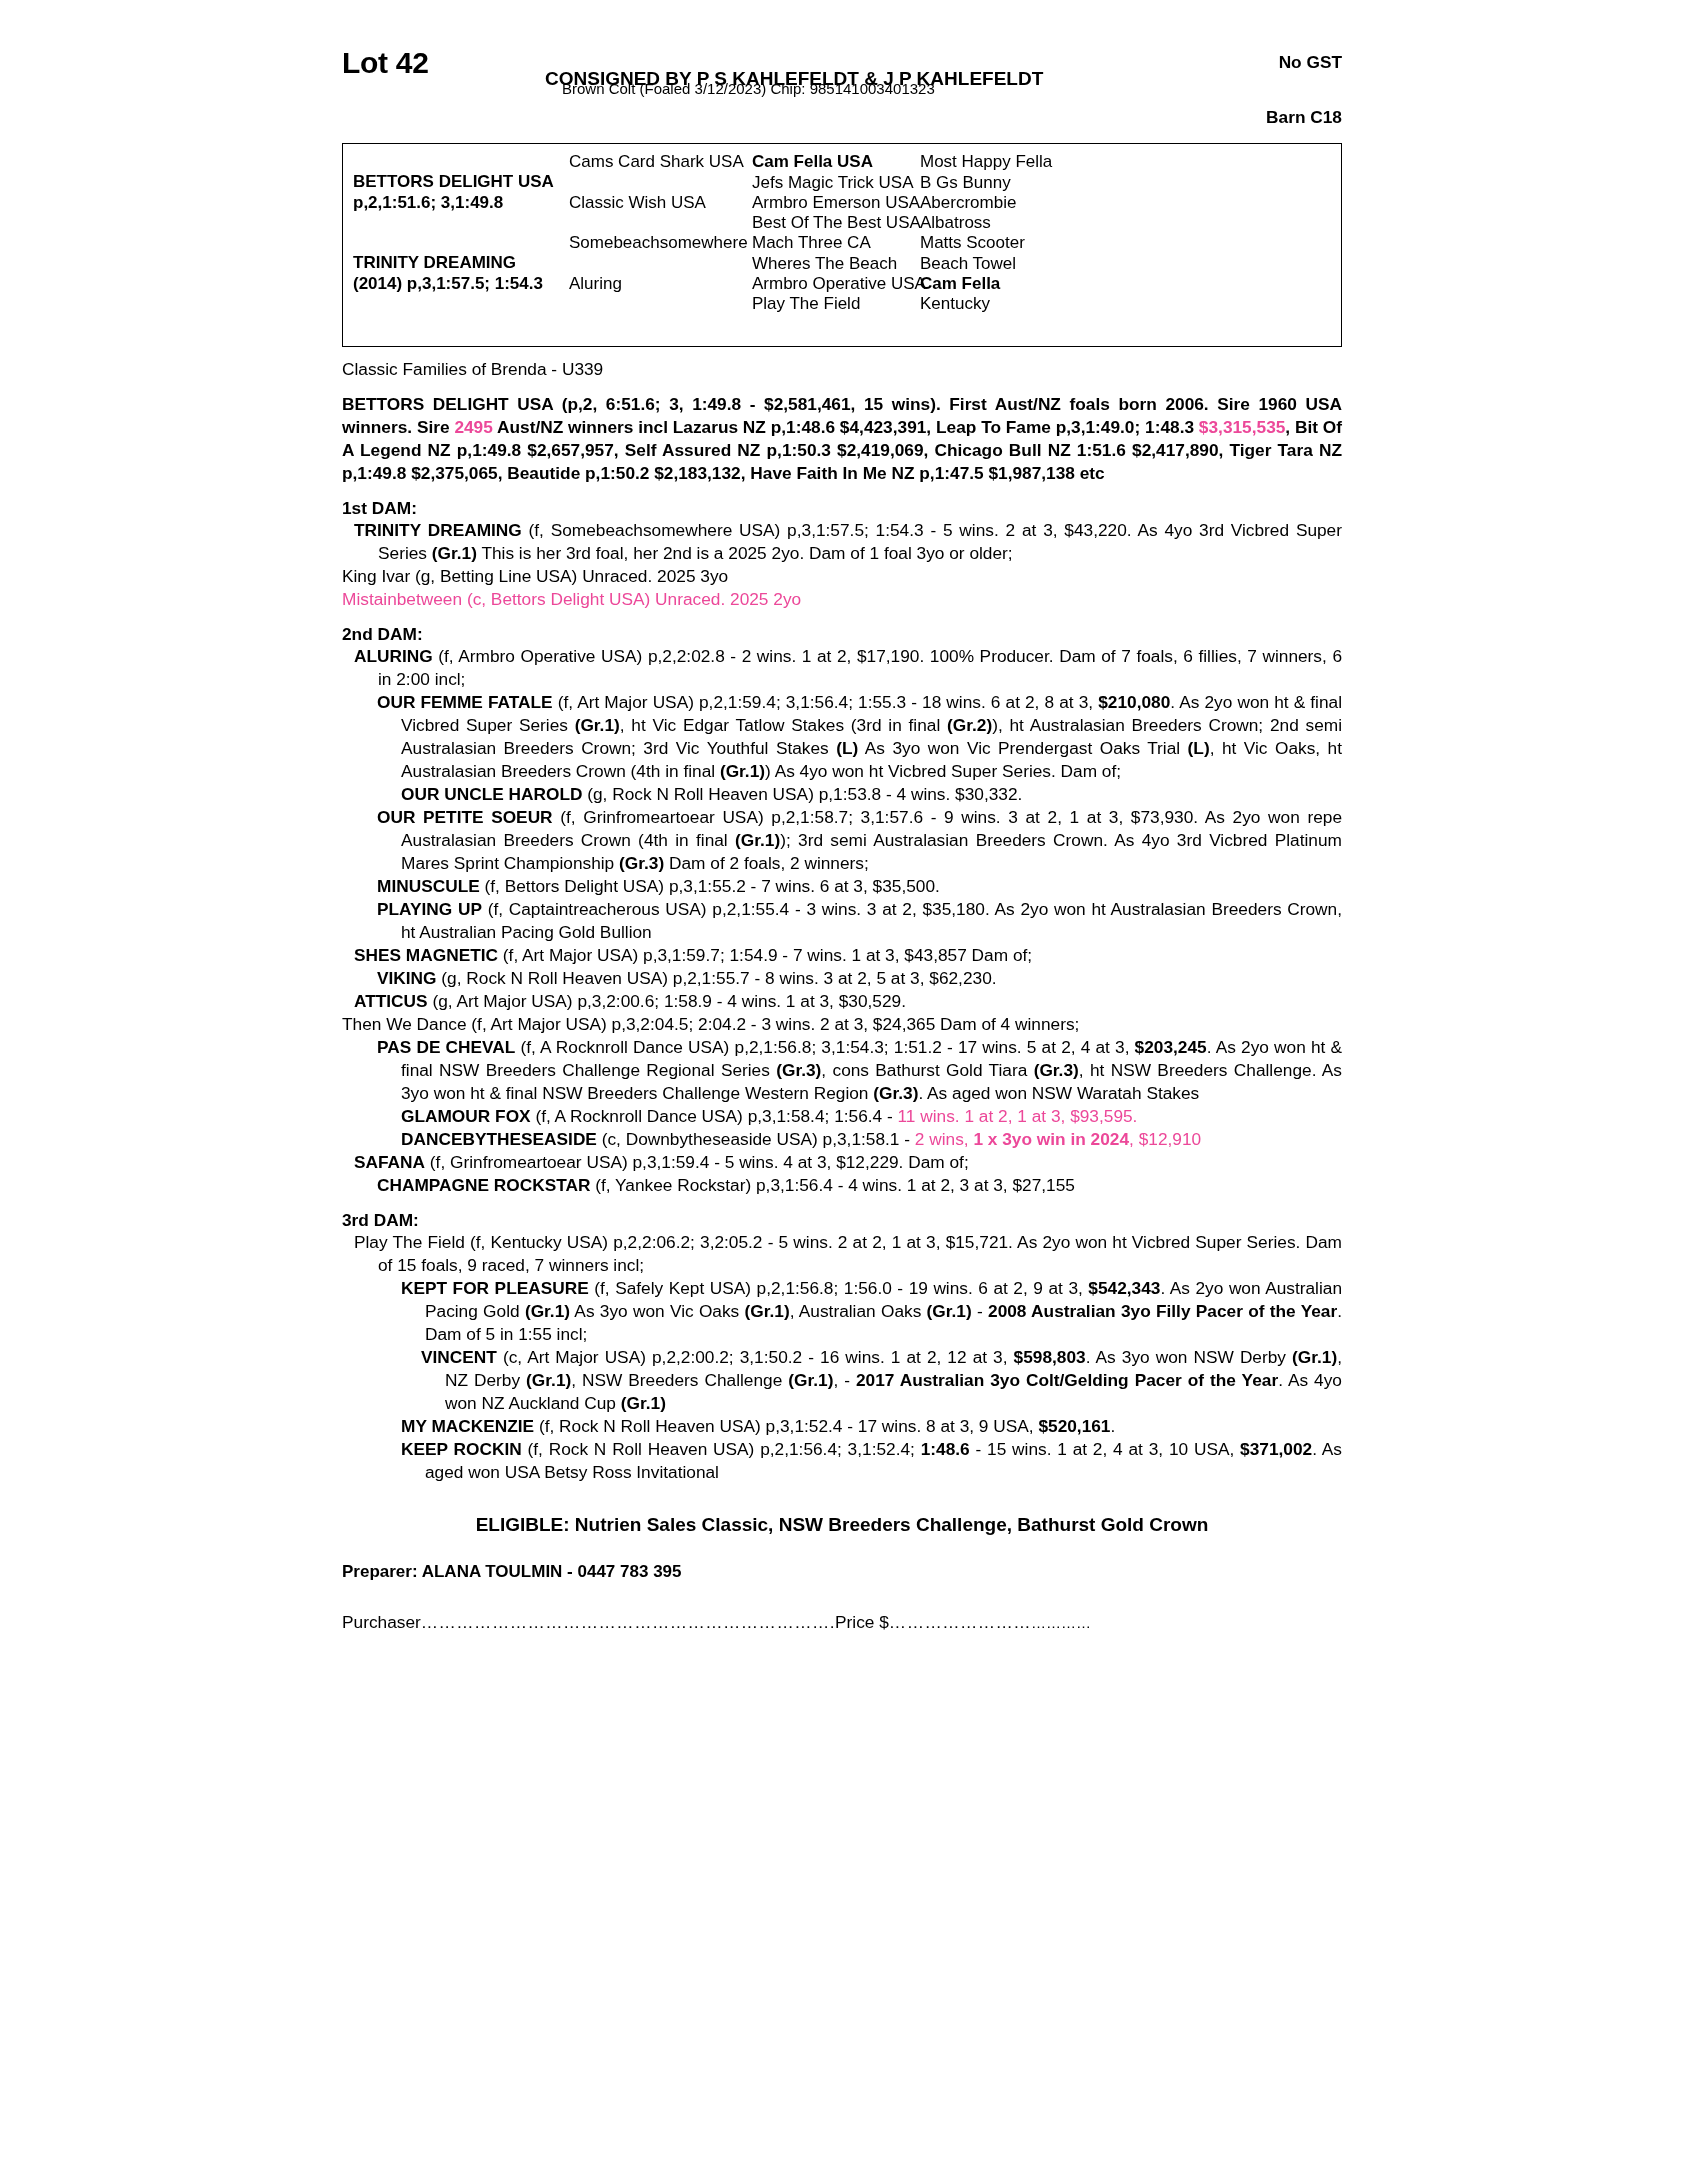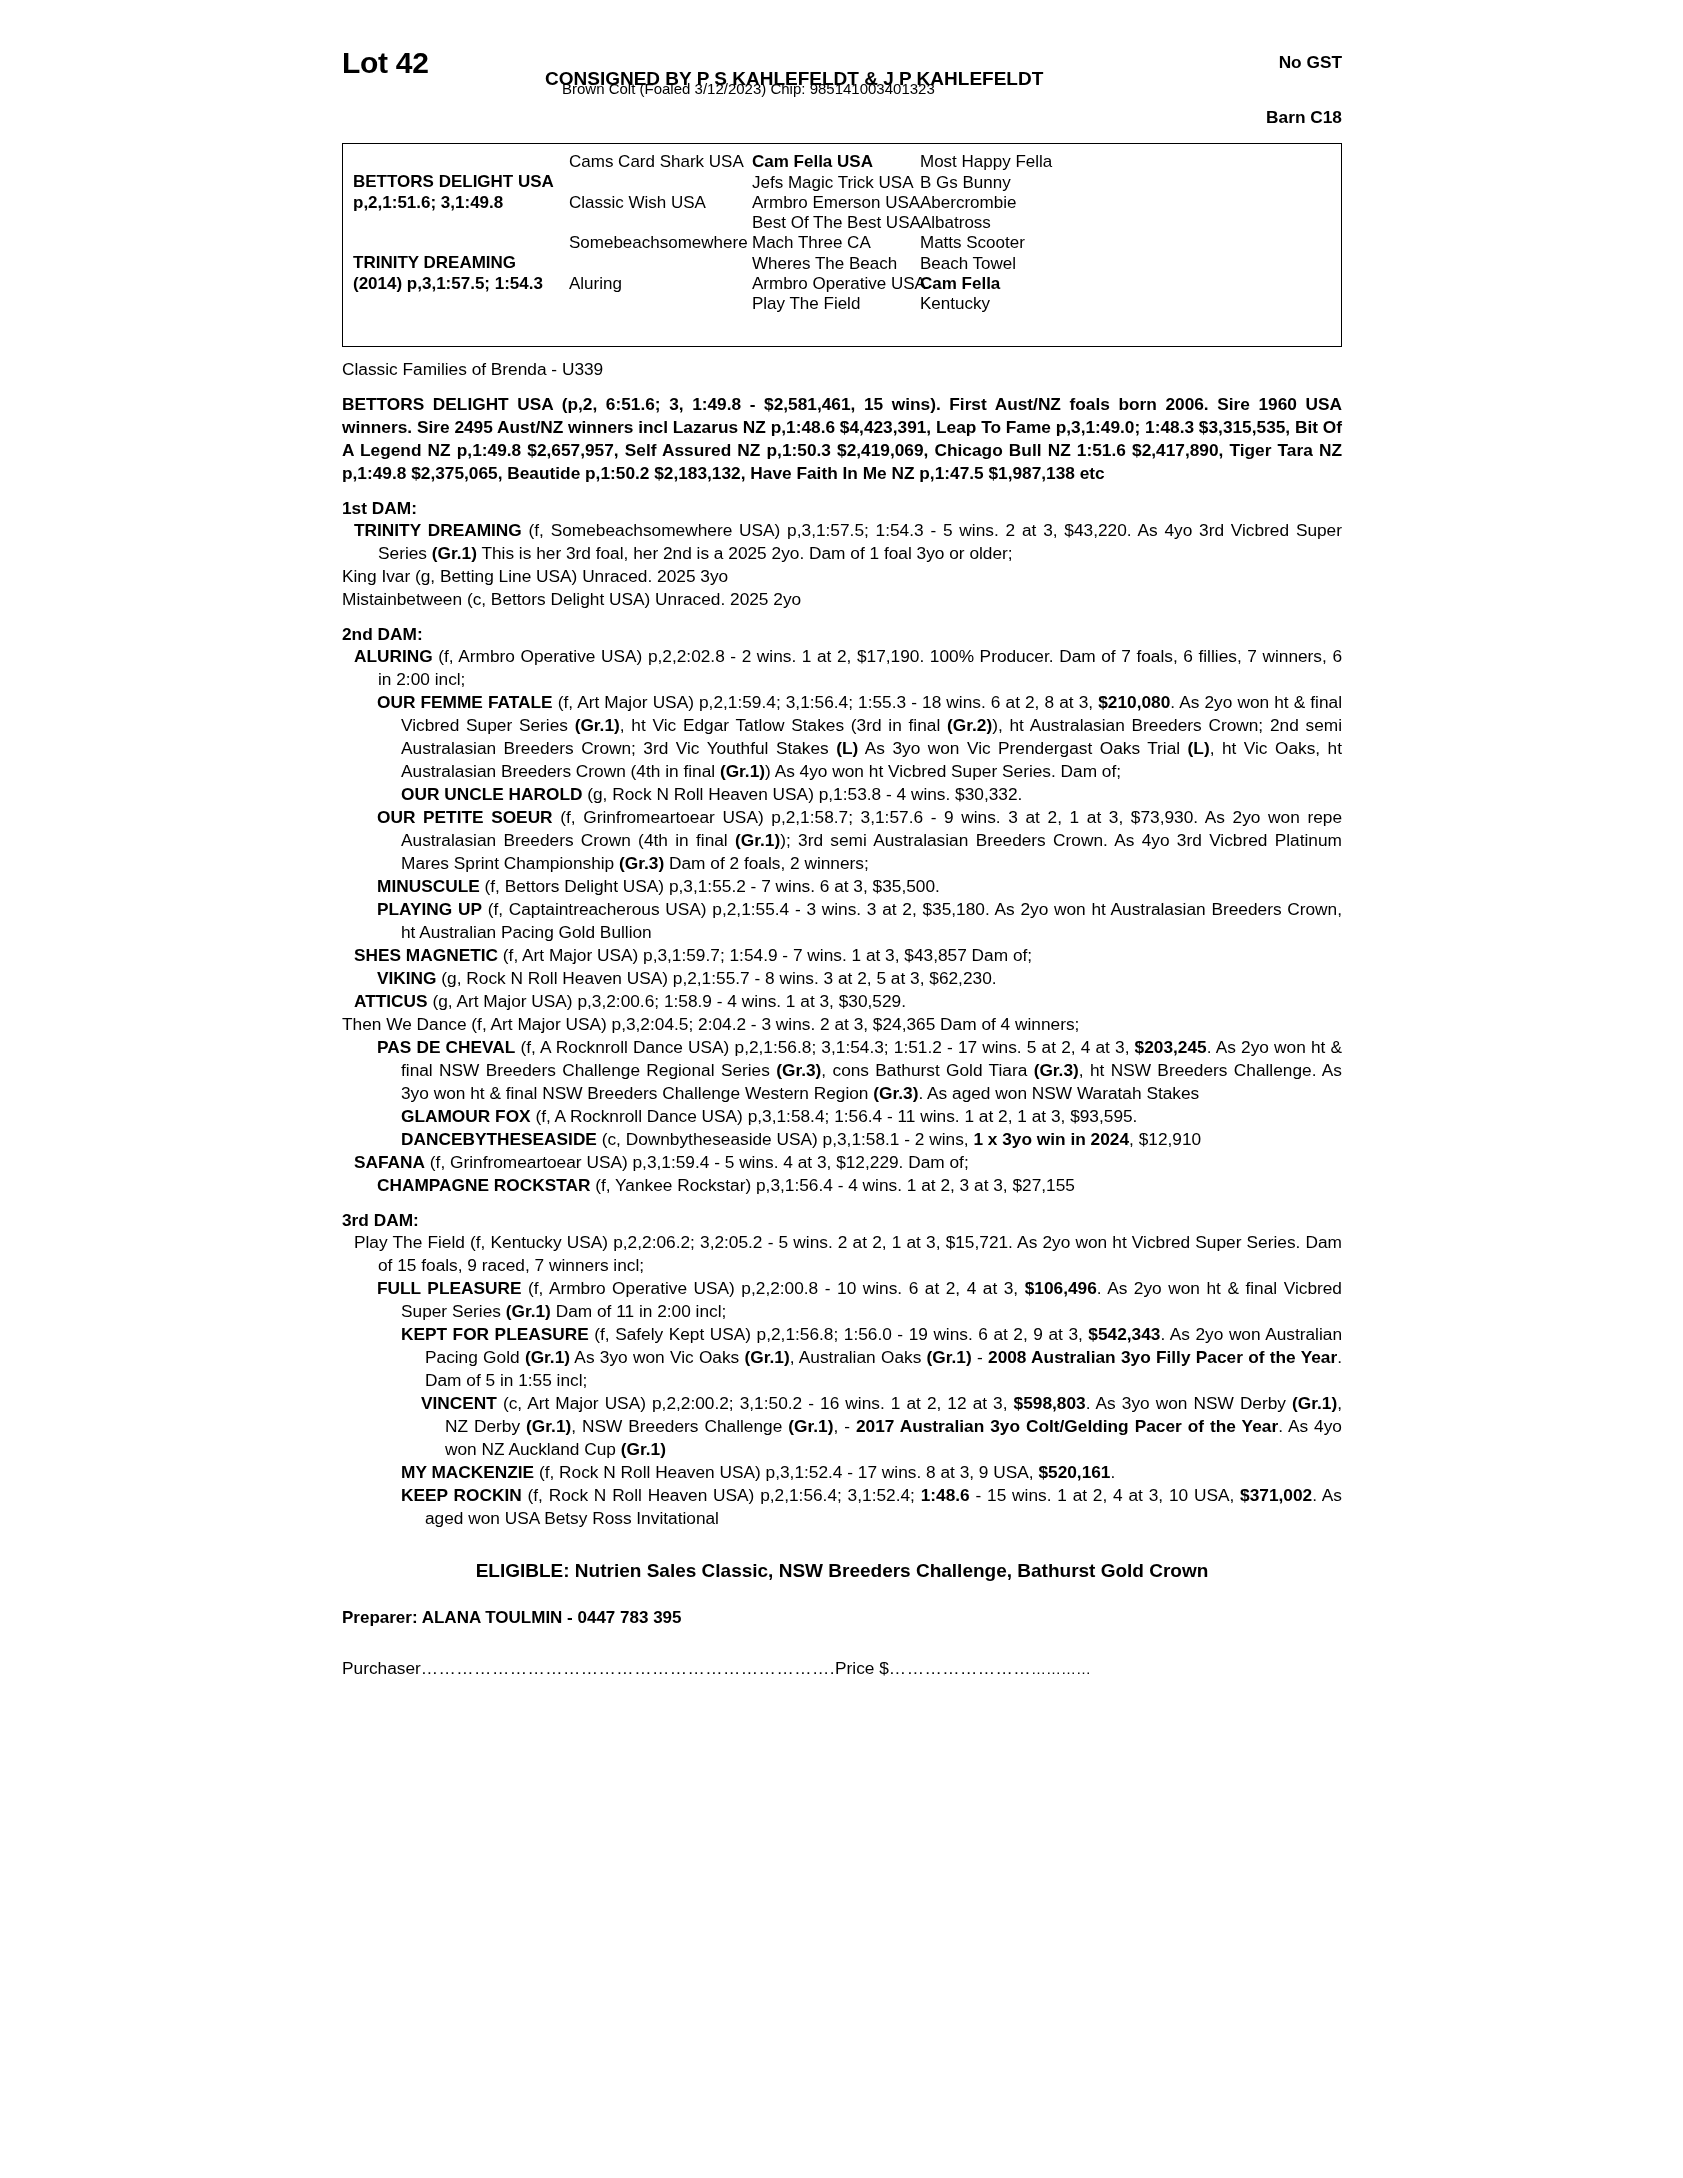--- a/index.html
+++ b/index.html
@@ -41,21 +41,21 @@
   
   .famline { margin-top:12px; font-size:17.3px; }
   p.just {
     text-align:justify;
     margin:0;
     line-height:23px;
     font-size:17.3px;
   }
   .block { margin-top:13px; }
   .damhdr { font-weight:bold; margin-top:13px; font-size:17.3px;}
-  .red { color:#000000; }
+  .red { color:#ec4899; }
   .ind1 { margin-left:12px; text-indent:0; }
   .hang1 { padding-left:36px; text-indent:-24px; }
   .hang2 { padding-left:59px; text-indent:-24px; }
   .hang3 { padding-left:83px; text-indent:-24px; }
   .hang4 { padding-left:103px; text-indent:-24px; }
   .eligible { margin-top:30px; font-weight:bold; font-size:19px;text-align:center; }
   .preparer { margin-top:26px; font-weight:bold; font-size:17px; }
   .purchaser { margin-top:30px; font-size:17.3px; letter-spacing:0px; }
   .dots { letter-spacing:0.5px; }
   .dots-sm { letter-spacing:0px; font-size:15px;}
@@ -178,23 +178,20 @@
     <span class="b">SAFANA</span><span> (f, Grinfromeartoear USA) p,3,1:59.4 - 5 wins. 4 at 3, $12,229. Dam of;</span>
   </p>
 
   <p class="just hang2">
     <span class="b">CHAMPAGNE ROCKSTAR</span><span> (f, Yankee Rockstar) p,3,1:56.4 - 4 wins. 1 at 2, 3 at 3, $27,155</span>
   </p>
 
   <div class="damhdr">3rd DAM:</div>
   <p class="just hang1">Play The Field (f, Kentucky USA) p,2,2:06.2; 3,2:05.2 - 5 wins. 2 at 2, 1 at 3, $15,721. As 2yo won ht Vicbred Super Series. Dam of 15 foals, 9 raced, 7 winners incl;</p>
 
-  <p class="just hang2">
-    <span class="b">FULL PLEASURE</span><span> (f, Armbro Operative USA) p,2,2:00.8 - 10 wins. 6 at 2, 4 at 3, </span><span class="b">$106,496</span><span>. As 2yo won ht &amp; final Vicbred Super Series </span><span class="b">(Gr.1)</span><span> Dam of 11 in 2:00 incl;</span>
-  </p>
 
   <p class="just hang3">
     <span class="b">KEPT FOR PLEASURE</span><span> (f, Safely Kept USA) p,2,1:56.8; 1:56.0 - 19 wins. 6 at 2, 9 at 3, </span><span class="b">$542,343</span><span>. As 2yo won Australian Pacing Gold </span><span class="b">(Gr.1)</span><span> As 3yo won Vic Oaks </span><span class="b">(Gr.1)</span><span>, Australian Oaks </span><span class="b">(Gr.1)</span><span> - </span><span class="b">2008 Australian 3yo Filly Pacer of the Year</span><span>. Dam of 5 in 1:55 incl;</span>
   </p>
 
   <p class="just hang4">
     <span class="b">VINCENT</span><span> (c, Art Major USA) p,2,2:00.2; 3,1:50.2 - 16 wins. 1 at 2, 12 at 3, </span><span class="b">$598,803</span><span>. As 3yo won NSW Derby </span><span class="b">(Gr.1)</span><span>, NZ Derby </span><span class="b">(Gr.1)</span><span>, NSW Breeders Challenge </span><span class="b">(Gr.1)</span><span>, - </span><span class="b">2017 Australian 3yo Colt/Gelding Pacer of the Year</span><span>. As 4yo won NZ Auckland Cup </span><span class="b">(Gr.1)</span>
   </p>
 
   <p class="just hang3">

